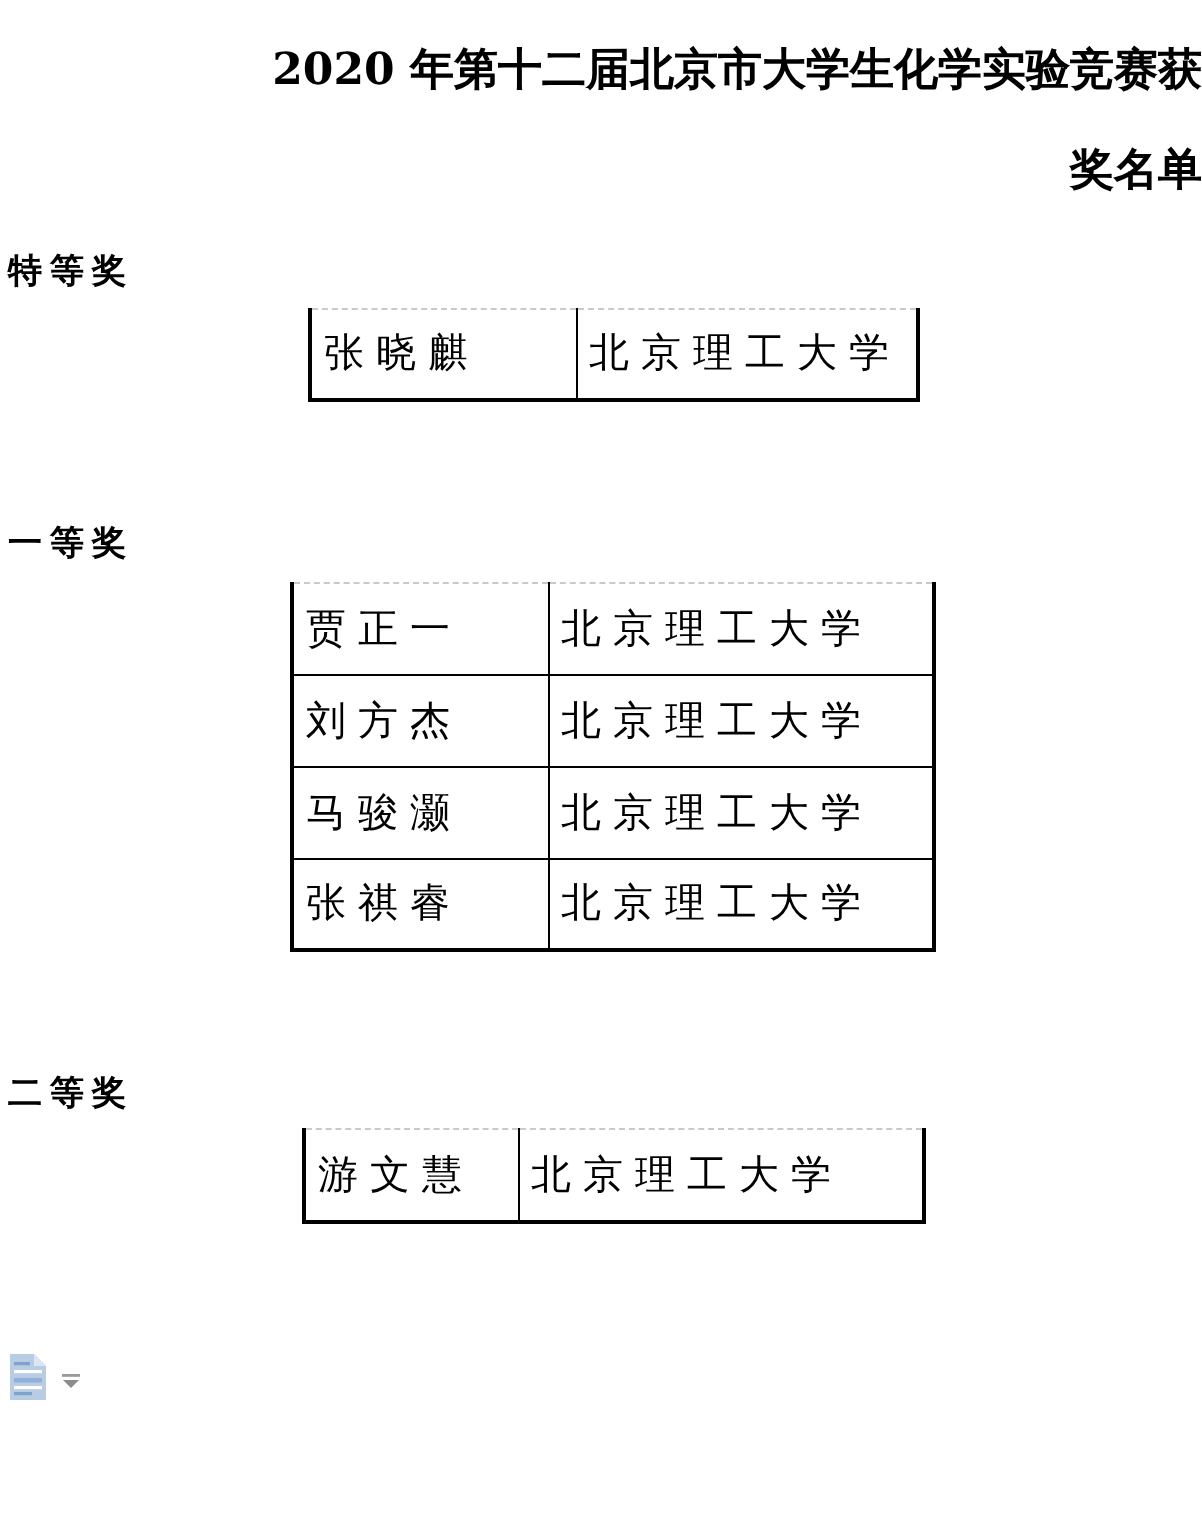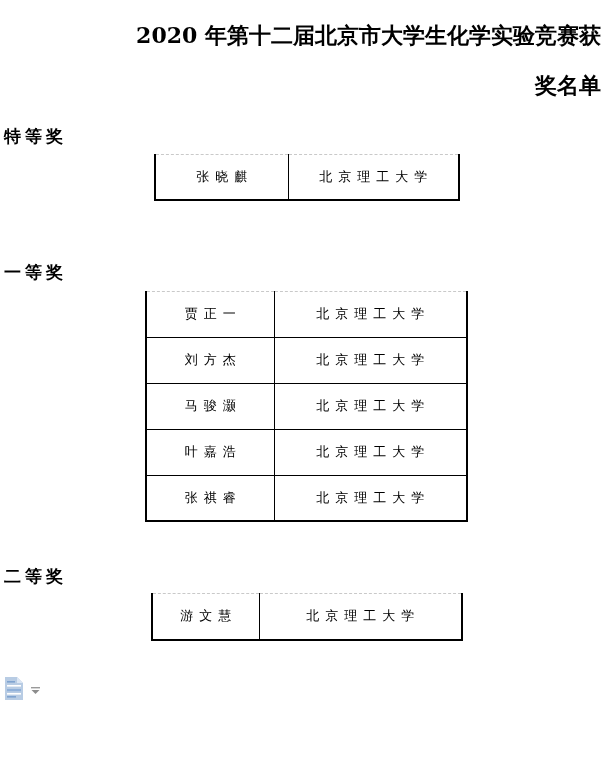--- a/index.html
+++ b/index.html
@@ -23,33 +23,33 @@
   .section-heading {
     text-align: left;
     font-weight: bold;
     font-size: 17px;
     line-height: 20px;
     letter-spacing: 4px;
     text-indent: 4px;
   }
   .sh-special { margin-top: 16px; }
   .sh-first   { margin-top: 61px; }
-  .sh-second  { margin-top: 44px; }
+  .sh-second  { margin-top: 61px; }
 
   table.award-table {
     border-collapse: collapse;
     table-layout: fixed;
     border: 2px solid #000000;
     border-top: none;
   }
   table.award-table td {
     border: 1.5px solid #000000;
-    text-align: center;
+    text-align: left;
     vertical-align: middle;
-    font-size: 13px;
+    font-size: 20px;
     letter-spacing: 6px;
     text-indent: 6px;
     padding: 0;
     overflow: hidden;
     white-space: nowrap;
   }
   table.award-table tr:first-child td {
     border-top: 1.2px dashed #c9c9c9;
   }
 
@@ -112,24 +112,20 @@
   </tr>
   <tr>
     <td>刘方杰</td>
     <td>北京理工大学</td>
   </tr>
   <tr>
     <td>马骏灏</td>
     <td>北京理工大学</td>
   </tr>
   <tr>
-    <td>叶嘉浩</td>
-    <td>北京理工大学</td>
-  </tr>
-  <tr>
     <td>张祺睿</td>
     <td>北京理工大学</td>
   </tr>
 </tbody>
   </table>
 
 <div class="section-heading sh-second">二等奖</div>
 
 <table class="award-table tbl-second">
   <colgroup>

